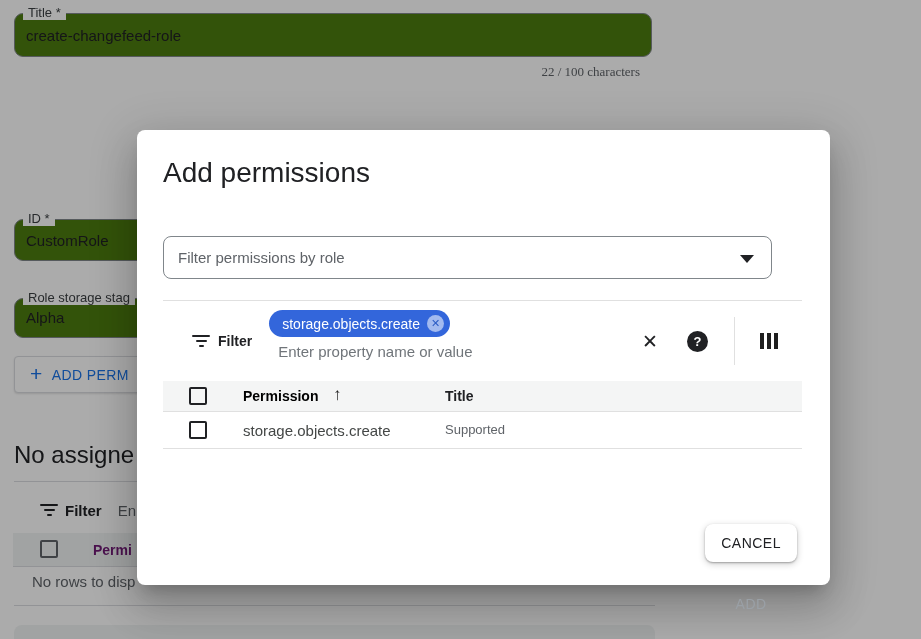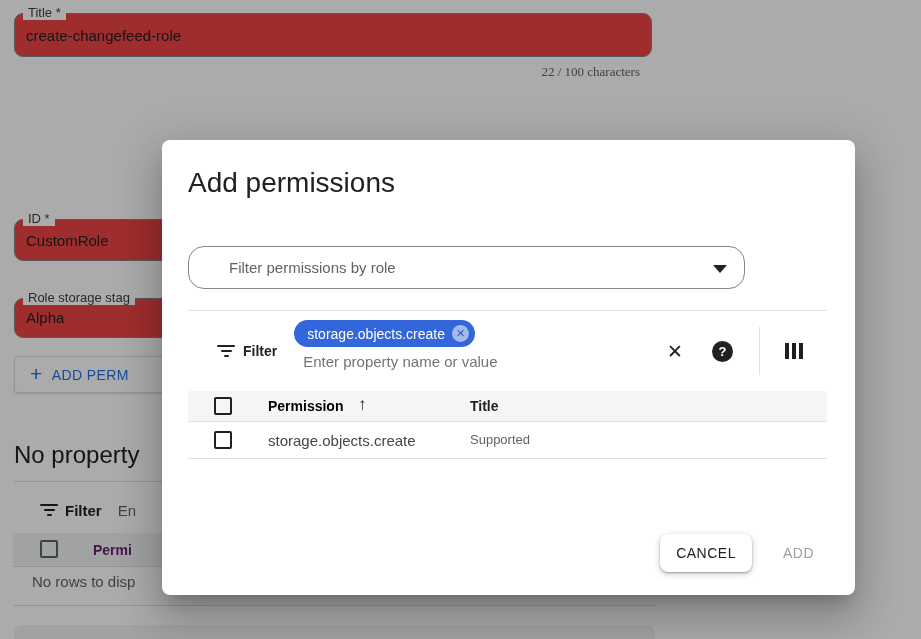--- a/index.html
+++ b/index.html
@@ -6,21 +6,21 @@
   html, body { background: #e8e8e8; }
   body { font-family: "Liberation Sans", "DejaVu Sans", sans-serif; }
   .screen {
     position: relative; width: 921px; height: 639px;
     overflow: hidden; background: #ffffff;
   }
 
   
   .page { position: absolute; inset: 0; background: #fff; }
 
-  .ofield { position: absolute; border: 1px solid #80868b; border-radius: 9px; background: #ef4444; }
+  .ofield { position: absolute; border: 1px solid #80868b; border-radius: 9px; background: #4d7c0f; }
   .ofield .flabel {
     position: absolute; top: -9px; left: 8px; padding: 0 5px; background: #fff;
     font-size: 13px; font-weight: 500; color: #3c4043; white-space: nowrap;
   }
   .ofield .fvalue {
     position: absolute; left: 11px; right: 8px; font-size: 15px; color: #202124; white-space: nowrap; overflow: hidden;
   }
   .f-title  { left: 14px; top: 13px;  width: 638px; height: 44px; }
   .f-title .fvalue { top: 13px; }
   .f-helper { position: absolute; left: 14px; top: 64px; width: 626px; text-align: right;
@@ -64,30 +64,29 @@
   .filter-icon i { display: block; height: 2px; background: #202124; border-radius: 1px; }
   .filter-icon i:nth-child(1) { width: 18px; }
   .filter-icon i:nth-child(2) { width: 11px; }
   .filter-icon i:nth-child(3) { width: 5px; }
 
   
   .scrim { position: absolute; inset: 0; background: rgba(0,0,0,0.33); z-index: 10; }
 
   
   .dialog {
-    position: absolute; left: 137px; top: 140px; width: 693px; height: 455px; z-index: 20;
+    position: absolute; left: 137px; top: 130px; width: 693px; height: 455px; z-index: 20;
     background: #fff; border-radius: 8px;
     box-shadow: 0 11px 15px -7px rgba(0,0,0,0.2), 0 24px 38px 3px rgba(0,0,0,0.14), 0 9px 46px 8px rgba(0,0,0,0.12);
-    margin-left: 25px;
   }
   .dlg-title { position: absolute; left: 26px; top: 27px; font-size: 28px; font-weight: 400; color: #202124; }
 
   .role-dd {
-    position: absolute; left: 26px; top: 106px; width: 557px; height: 43px;
-    border: 1px solid #80868b; border-radius: 16px; display: flex; align-items: center; padding-left: 26px;
+    position: absolute; left: 26px; top: 106px; width: 609px; height: 43px;
+    border: 1px solid #80868b; border-radius: 8px; display: flex; align-items: center;
   }
   .role-dd .dd-text { margin-left: 14px; font-size: 15px; color: #5f6368; }
   .role-dd .caret {
     position: absolute; right: 17px; top: 18px; width: 0; height: 0;
     border-left: 7px solid transparent; border-right: 7px solid transparent; border-top: 8px solid #202124;
   }
 
   .tbl-card { position: absolute; left: 26px; top: 170px; width: 639px; border-top: 1px solid #e0e0e0; }
 
   .fbar { position: relative; height: 80px; display: flex; align-items: center; }
@@ -121,21 +120,21 @@
   .thead .cb { position: absolute; left: 26px; top: 6px; }
   .th-perm { position: absolute; left: 80px; top: 7px; font-size: 14px; font-weight: 700; color: #000000; }
   .sort-arrow { position: absolute; left: 170px; top: 4px; font-size: 17px; color: #1f1f1f; }
   .th-status { position: absolute; left: 282px; top: 7px; font-size: 14px; font-weight: 700; color: #202124; }
 
   .trow { position: relative; height: 37px; border-bottom: 1px solid #e0e0e0; background: #fff; }
   .trow .cb { position: absolute; left: 26px; top: 9px; }
   .td-perm { position: absolute; left: 80px; top: 10px; font-size: 15px; color: #444746; }
   .td-status { position: absolute; left: 282px; top: 10px; font-size: 13px; color: #5f6368; }
 
-  .dlg-footer { position: absolute; top: 394px; right: 33px; display: flex; align-items: center; gap: 23px; }
+  .dlg-footer { position: absolute; top: 394px; right: 33px; display: flex; align-items: center; gap: 23px; flex-direction: column; }
   .btn-cancel {
     height: 38px; padding: 0 16px; background: #fff; border: 0; border-radius: 8px;
     font-family: "Liberation Sans", sans-serif;
     font-size: 14px; font-weight: 500; letter-spacing: 0.5px; color: #202124;
     box-shadow: 0 1px 2px rgba(0,0,0,0.3), 0 2px 6px 1px rgba(0,0,0,0.15);
   }
   .btn-add {
     height: 38px; padding: 0 8px; background: transparent; border: 0;
     font-family: "Liberation Sans", sans-serif;
     font-size: 14px; font-weight: 500; letter-spacing: 0.5px; color: #9aa0a6;
@@ -163,21 +162,21 @@
     <div class="ofield f-stage">
       <span class="flabel">Role storage stag</span>
       <span class="fvalue">Alpha</span>
     </div>
 
     <div class="add-perm-btn">
       <span class="plus">+</span>
       <span>ADD PERM</span>
     </div>
 
-    <div class="bg-heading">No property</div>
+    <div class="bg-heading">No assigne</div>
     <div class="bg-div1"></div>
 
     <div class="bg-filter-row">
       <span class="filter-icon">
           <i></i>
           <i></i>
           <i></i>
         </span>
       <span class="bg-filter-label">Filter</span>
       <span class="bg-filter-ph">En</span>

